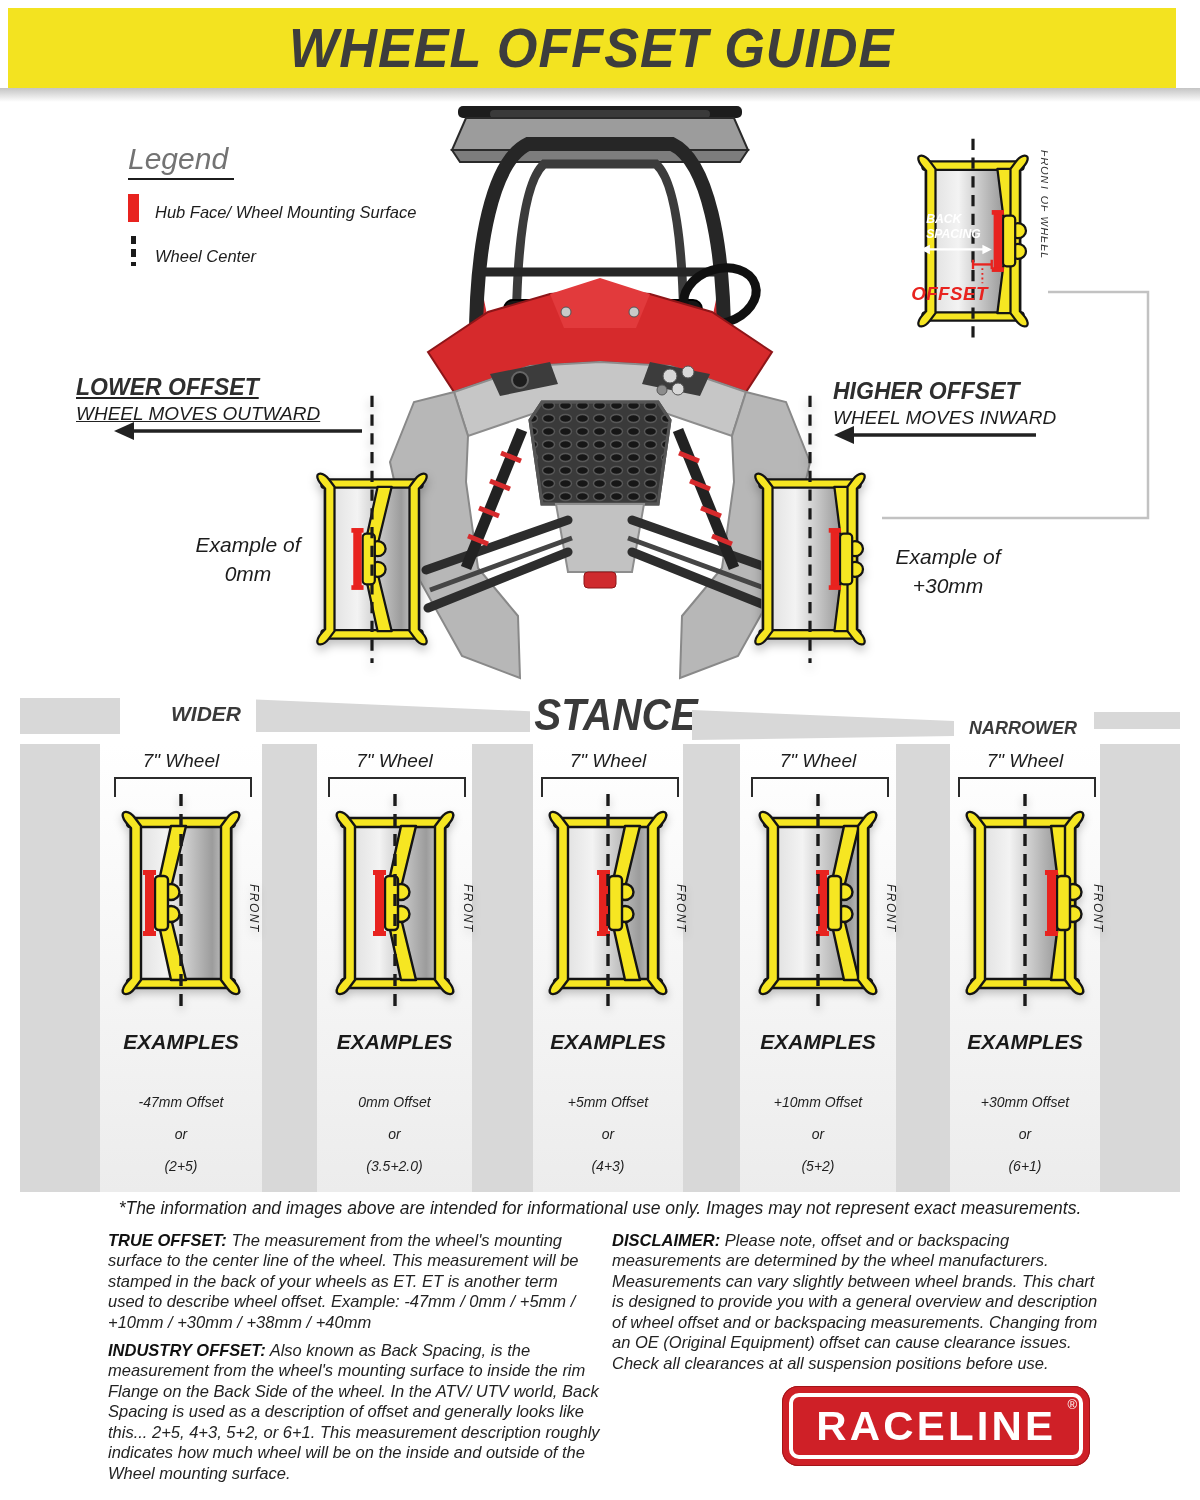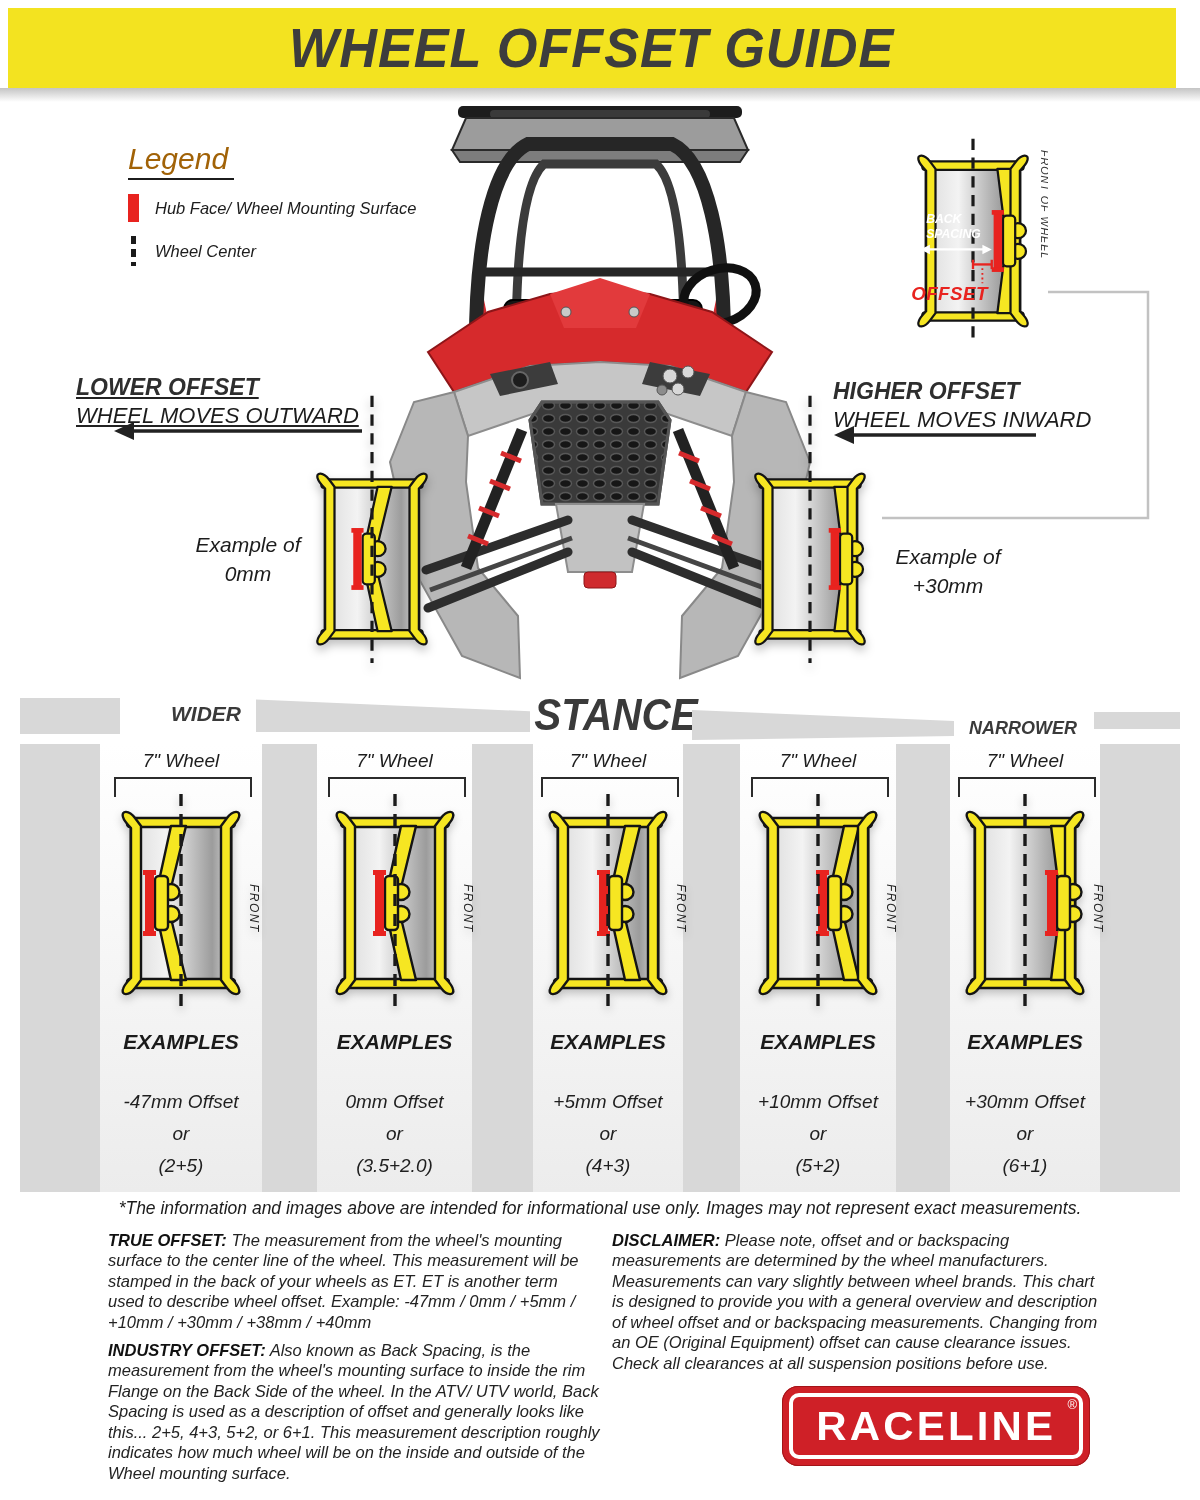--- a/index.html
+++ b/index.html
@@ -11,31 +11,31 @@
   .banner{left:8px;top:8px;width:1168px;height:80px;background:#f3e320;
           display:flex;align-items:center;justify-content:center;}
   .banner h1{margin:0;font-size:55px;font-style:italic;font-weight:800;color:#3d3d3d;
              letter-spacing:1px;transform:scaleX(.95);}
   .banner-shadow{left:0;top:88px;width:1200px;height:14px;
                  background:linear-gradient(#c4c4c4,#ffffff);}
 
   
   .legend{left:128px;top:142px;width:330px;}
   .legend-title{display:inline-block;font-size:30px;font-style:italic;font-weight:500;
-                color:#a16207;border-bottom:2.5px solid #1c1c1c;padding:0 6px 2px 0;text-align:right;}
-  .legend-row{display:flex;align-items:center;margin-top:14px;}
+                color:#737373;border-bottom:2.5px solid #1c1c1c;padding:0 6px 2px 0;text-align:right;}
+  .legend-row{display:flex;align-items:flex-end;margin-top:14px;}
   .sw-hub{width:11px;height:28px;background:#e8231f;margin-right:16px;}
   .sw-center{width:5px;height:30px;margin:0 19px 0 3px;
              background:repeating-linear-gradient(to bottom,#1a1a1a 0 8px,transparent 8px 13px);}
   .legend-label{font-size:16.5px;font-style:italic;color:#1c1c1c;}
 
   
   .offset-block{width:290px;}
   .offset-title{font-size:23px;font-weight:800;font-style:italic;color:#2e2e2e;}
-  .offset-sub{font-size:22px;font-style:italic;color:#1c1c1c;margin-top:2px;}
+  .offset-sub{font-size:19px;font-style:italic;color:#1c1c1c;margin-top:2px;}
   .t-right{text-align:left;text-decoration:underline;}
   .example-label{font-size:21px;font-style:italic;color:#1c1c1c;text-align:center;line-height:29px;}
 
   
   .sband{background:#d8d8d8;}
   .wider{font-size:21px;font-weight:800;font-style:italic;color:#3a3a3a;text-align:center;}
   .stance-title{font-size:44px;font-weight:800;font-style:italic;color:#3a3a3a;
                 text-align:center;transform:scaleX(.92);}
   .narrower{font-size:18px;font-weight:800;font-style:italic;color:#3a3a3a;text-align:center;}
 
@@ -45,21 +45,21 @@
   .scol-inner{position:relative;width:100%;height:100%;}
   .wheel-label{position:absolute;top:6px;width:100%;text-align:center;
                font-size:19px;font-style:italic;color:#1c1c1c;}
   .bracket{position:absolute;top:33px;left:50%;width:134px;height:18px;margin-left:-67px;
            border-top:2.5px solid #2b2b2b;border-left:2.5px solid #2b2b2b;border-right:2.5px solid #2b2b2b;}
   .wheel-holder{position:absolute;top:44px;left:50%;width:160px;height:230px;margin-left:-80px;
                 filter:drop-shadow(0 4px 4px rgba(0,0,0,.22));}
   .examples-title{position:absolute;top:286px;width:100%;text-align:center;
                   font-size:21px;font-weight:800;font-style:italic;color:#1a1a1a;}
   .offset-lines{position:absolute;top:342px;width:100%;text-align:center;
-                font-size:19px;font-style:italic;color:#1f1f1f;line-height:32px;}
+                font-size:14px;font-style:italic;color:#1f1f1f;line-height:32px;}
 
   
   .footnote{left:60px;top:1198px;width:1080px;text-align:center;
             font-size:17.5px;font-style:italic;color:#1c1c1c;}
   .defpar{font-size:16.5px;font-style:italic;color:#232323;line-height:1.24;}
   .defpar b{font-style:italic;font-weight:800;color:#111;}
 
   
   .logo{left:782px;top:1386px;width:308px;height:80px;background:#cf2027;border-radius:16px;
         box-shadow:0 0 0 1px #a31418 inset;}

